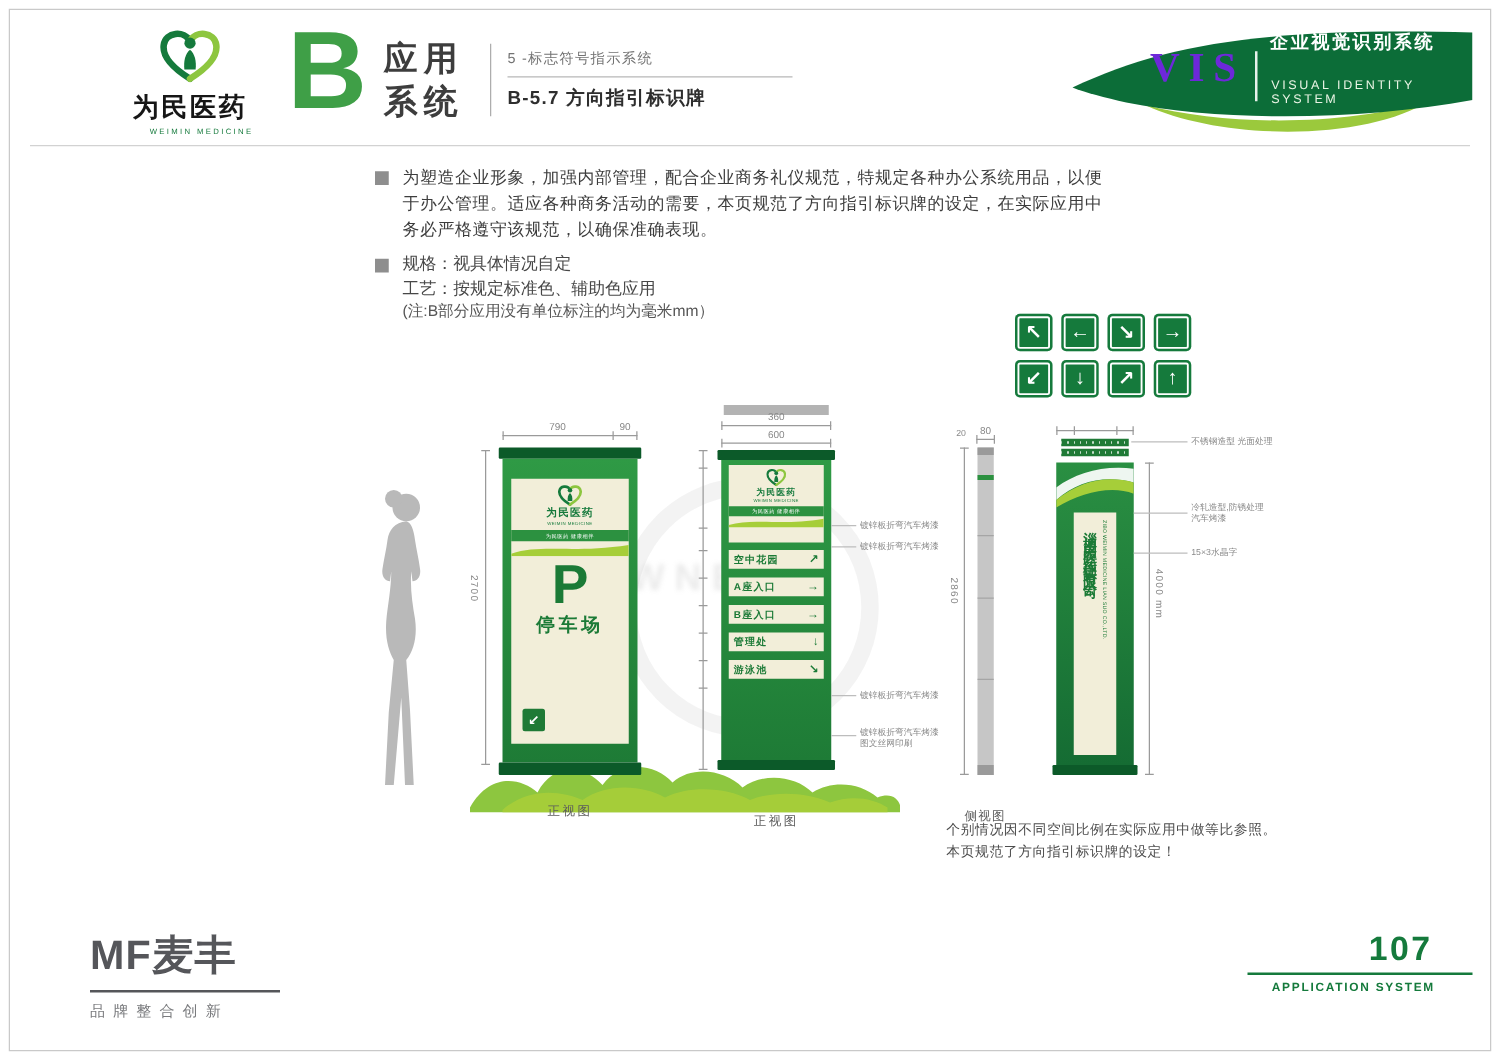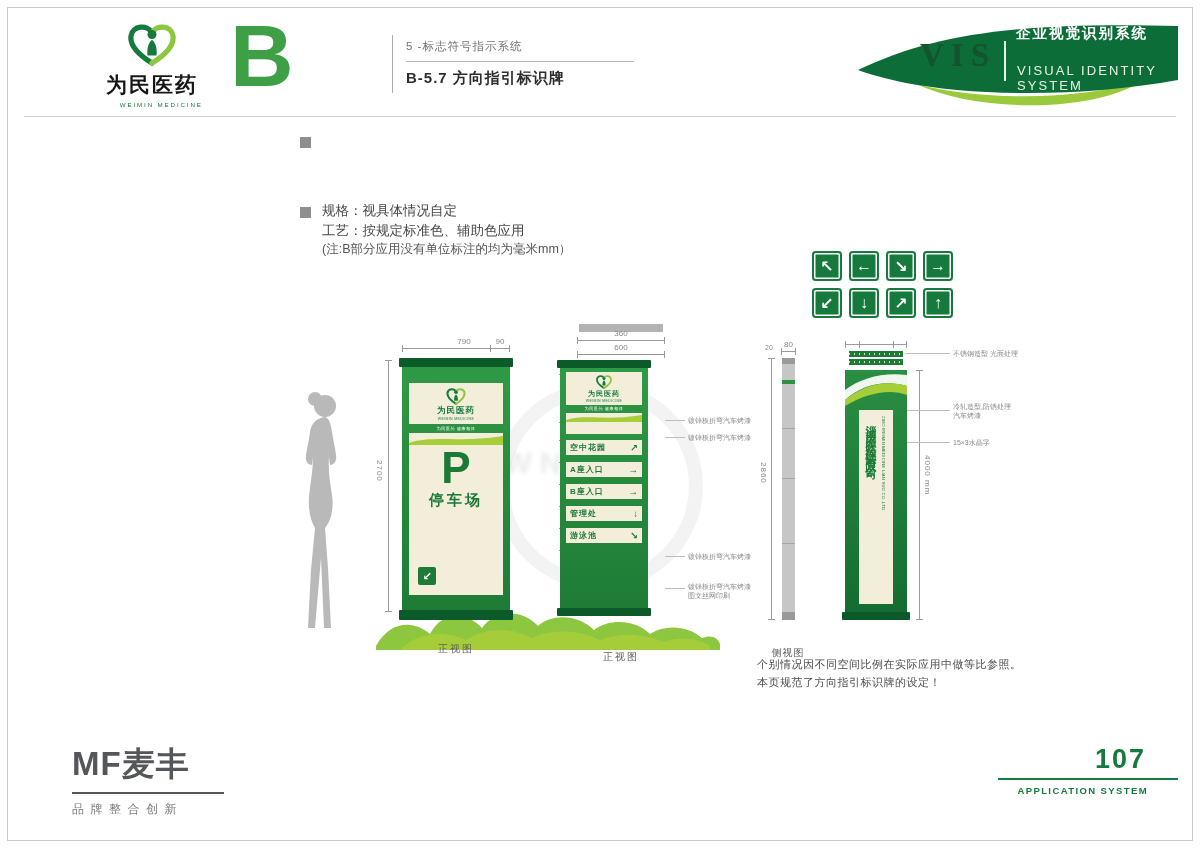--- a/index.html
+++ b/index.html
@@ -28,24 +28,24 @@
   .specs-text{position:absolute;left:322px;top:201px;font-size:13.5px;color:#474747;line-height:19.5px;}
   .specs-text .note{font-size:12.5px;color:#555;}
   .logo-block{text-align:center;}
   .logo-cn{font-family:"Liberation Serif","DejaVu Serif",serif;font-weight:bold;font-size:21px;color:#161616;letter-spacing:2px;margin-top:1px;}
   .logo-en{font-size:10px;color:#157a3c;letter-spacing:3px;transform:scale(.62);transform-origin:center;white-space:nowrap;}
   .big-b{font-size:88px;line-height:.9;font-weight:bold;color:#3f9f47;}
   .sec-title{font-size:27px;font-weight:bold;color:#3d3d3d;letter-spacing:5px;line-height:34px;}
   .sub-system{font-size:11.5px;color:#737373;letter-spacing:1px;}
   .sub-rule{height:1px;background:#b8b8b8;margin:7px 0;}
   .sub-page{font-size:15px;font-weight:bold;color:#2e2e2e;letter-spacing:1px;}
-  .vis-abbr{position:absolute;left:64px;top:23px;font-family:"Liberation Serif","DejaVu Serif",serif;font-weight:bold;font-size:33px;color:#14532d;letter-spacing:7px;}
+  .vis-abbr{position:absolute;left:64px;top:23px;font-family:"Liberation Serif","DejaVu Serif",serif;font-weight:bold;font-size:33px;color:#6d28d9;letter-spacing:7px;}
   .vis-div{position:absolute;left:148px;top:27px;width:2px;height:40px;background:rgba(255,255,255,.9);}
   .vis-cn{position:absolute;left:160px;top:10px;font-size:14.5px;font-weight:bold;color:#fff;letter-spacing:2px;}
-  .vis-en{position:absolute;left:161px;top:49px;font-size:13px;color:#e9f4e4;letter-spacing:2.1px;}
+  .vis-en{position:absolute;left:161px;top:49px;font-size:10px;color:#e9f4e4;letter-spacing:2.1px;}
   .agrid{position:absolute;left:812px;top:251px;display:grid;grid-template-columns:repeat(4,30px);gap:7px;}
   .arrow-tile{width:30px;height:30px;border-radius:4px;background:#157a3c;box-shadow:inset 0 0 0 2px #157a3c,inset 0 0 0 3.5px #fff;display:flex;align-items:center;justify-content:center;color:#fff;font-size:16px;font-weight:bold;}
   .pillar-body{position:absolute;background:linear-gradient(180deg,#2f9a45,#1e7b36);}
   .pillar-cap{position:absolute;background:#0c5a29;border-radius:1px;}
   .cream{background:#f2eed9;}
   .mini-cn{font-size:8.5px;font-weight:bold;color:#157a3c;letter-spacing:1px;white-space:nowrap;}
   .mini-en{font-size:10px;color:#157a3c;letter-spacing:1px;transform:scale(.35);transform-origin:center;white-space:nowrap;height:4px;line-height:4px;}
   .slogan-bar{width:100%;background:#2c9140;display:flex;align-items:center;justify-content:center;overflow:hidden;}
   .slogan-bar span{color:#fff;font-size:10px;letter-spacing:1px;transform:scale(.42);white-space:nowrap;}
   .p-letter{font-size:44px;line-height:46px;font-weight:bold;color:#1b7a36;}
@@ -80,20 +80,24 @@
       <path d="M32 12 C26 0 6 2 4 16 C2 30 16 42 32 52" fill="none" stroke="#157a3c" stroke-width="7" stroke-linecap="round"></path>
       <path d="M32 12 C38 0 58 2 60 16 C62 30 48 42 32 52" fill="none" stroke="#8dc63f" stroke-width="7" stroke-linecap="round"></path>
       <circle cx="32" cy="14" r="6" fill="#157a3c"></circle>
       <path d="M32 21 C27 25 25 33 26 42 L38 42 C39 33 37 25 32 21 Z" fill="#157a3c"></path>
     </svg>
     <div class="logo-cn">为民医药</div>
     <div class="logo-en">WEIMIN MEDICINE</div>
   </div>
 
   <div class="abs big-b" style="left:230px;top:16px;">B</div>
+  <div class="abs sec-title" style="left:307px;top:30px;">
+    <div>应用</div>
+    <div>系统</div>
+  </div>
   <div class="vlinegray" style="left:392px;top:35px;height:58px;"></div>
 
   <div class="abs" style="left:406px;top:39px;width:228px;">
     <div class="sub-system">5 -标志符号指示系统</div>
     <div class="sub-rule"></div>
     <div class="sub-page">B-5.7 方向指引标识牌</div>
   </div>
 
   <div class="abs" style="left:856px;top:14px;width:322px;height:100px;">
     <svg width="322" height="100" viewBox="0 0 322 100" style="position:absolute;left:0;top:0;">
@@ -102,20 +106,25 @@
     </svg>
     <div class="vis-abbr">VIS</div>
     <div class="vis-div"></div>
     <div class="vis-cn">企业视觉识别系统</div>
     <div class="vis-en">VISUAL IDENTITY SYSTEM</div>
   </div>
 
   <div class="hline" style="left:24px;top:116px;width:1152px;background:#d2d2d2;"></div>
 
   <div class="bullet" style="left:300px;top:137px;"></div>
+  <div class="intro-text">
+    <div>为塑造企业形象，加强内部管理，配合企业商务礼仪规范，特规定各种办公系统用品，以便</div>
+    <div>于办公管理。适应各种商务活动的需要，本页规范了方向指引标识牌的设定，在实际应用中</div>
+    <div>务必严格遵守该规范，以确保准确表现。</div>
+  </div>
 
   <div class="bullet" style="left:300px;top:207px;"></div>
   <div class="specs-text">
     <div>规格：视具体情况自定</div>
     <div>工艺：按规定标准色、辅助色应用</div>
     <div class="note">(注:B部分应用没有单位标注的均为毫米mm）</div>
   </div>
 
   <div class="agrid">
     <div class="arrow-tile">↖</div>
@@ -140,21 +149,21 @@
   </svg>
 
   <svg class="abs" style="left:372px;top:594px;" width="350" height="56" viewBox="0 0 350 56">
     <path fill="#8dc63f" d="M4 52 C20 24 44 28 58 40 C70 16 96 18 110 34 C124 14 152 16 166 32 C182 18 208 22 222 36 C238 24 264 26 278 40 C294 30 316 32 330 44 C340 40 346 44 348 50 L348 56 L4 56 Z"></path>
     <path fill="#a6ce39" opacity="0.95" d="M30 54 C50 36 76 38 94 46 C114 32 142 34 160 44 C180 34 210 36 228 46 C248 38 274 40 292 48 C308 42 326 44 338 52 L338 56 L30 56 Z"></path>
   </svg>
 
   <div class="dim-h" style="left:402px;top:348px;width:108px;">
       <span class="tick-h" style="left:88px;"></span>
     </div>
-  <div class="dimlab ctr" style="left:420px;top:337px;width:88px;">790</div>
+  <div class="dimlab ctr" style="left:402px;top:337px;width:88px;">790</div>
   <div class="dimlab ctr" style="left:488px;top:337px;width:24px;">90</div>
   <div class="dim-v" style="left:388px;top:360px;height:252px;"></div>
   <div class="dimlab v" style="left:375px;top:460px;">2700</div>
 
   <div class="abs" style="left:402px;top:358px;width:108px;height:262px;">
     <div class="pillar-cap" style="left:-3px;top:0;width:114px;height:9px;"></div>
     <div class="pillar-body" style="left:0;top:9px;width:108px;height:243px;"></div>
     <div class="abs cream flexcol" style="left:7px;top:25px;width:94px;height:212px;">
       <svg width="20" height="17" viewBox="0 0 64 56" style="margin-top:5px;">
         <path d="M32 12 C26 0 6 2 4 16 C2 30 16 42 32 52" fill="none" stroke="#157a3c" stroke-width="7" stroke-linecap="round"></path>
@@ -188,21 +197,21 @@
     <span class="tick" style="top:14px;"></span>
       <span class="tick" style="top:62px;"></span>
     <span class="tick" style="top:80px;"></span>
       <span class="tick" style="top:102px;"></span>
     <span class="tick" style="top:124px;"></span>
       <span class="tick" style="top:146px;"></span>
     <span class="tick" style="top:168px;"></span>
       <span class="tick" style="top:190px;"></span>
   </div>
 
-  <div class="abs" style="left:560px;top:360px;width:96px;height:256px;">
+  <div class="abs" style="left:577px;top:360px;width:96px;height:256px;">
     <div class="pillar-cap" style="left:-3px;top:0;width:94px;height:8px;"></div>
     <div class="pillar-body" style="left:0;top:8px;width:88px;height:240px;"></div>
     <div class="abs cream flexcol" style="left:6px;top:12px;width:76px;height:62px;">
       <svg width="16" height="14" viewBox="0 0 64 56" style="margin-top:3px;">
         <path d="M32 12 C26 0 6 2 4 16 C2 30 16 42 32 52" fill="none" stroke="#157a3c" stroke-width="7" stroke-linecap="round"></path>
         <path d="M32 12 C38 0 58 2 60 16 C62 30 48 42 32 52" fill="none" stroke="#8dc63f" stroke-width="7" stroke-linecap="round"></path>
         <circle cx="32" cy="14" r="6" fill="#157a3c"></circle>
         <path d="M32 21 C27 25 25 33 26 42 L38 42 C39 33 37 25 32 21 Z" fill="#157a3c"></path>
       </svg>
       <div class="mini-cn" style="font-size:7px;">为民医药</div>

